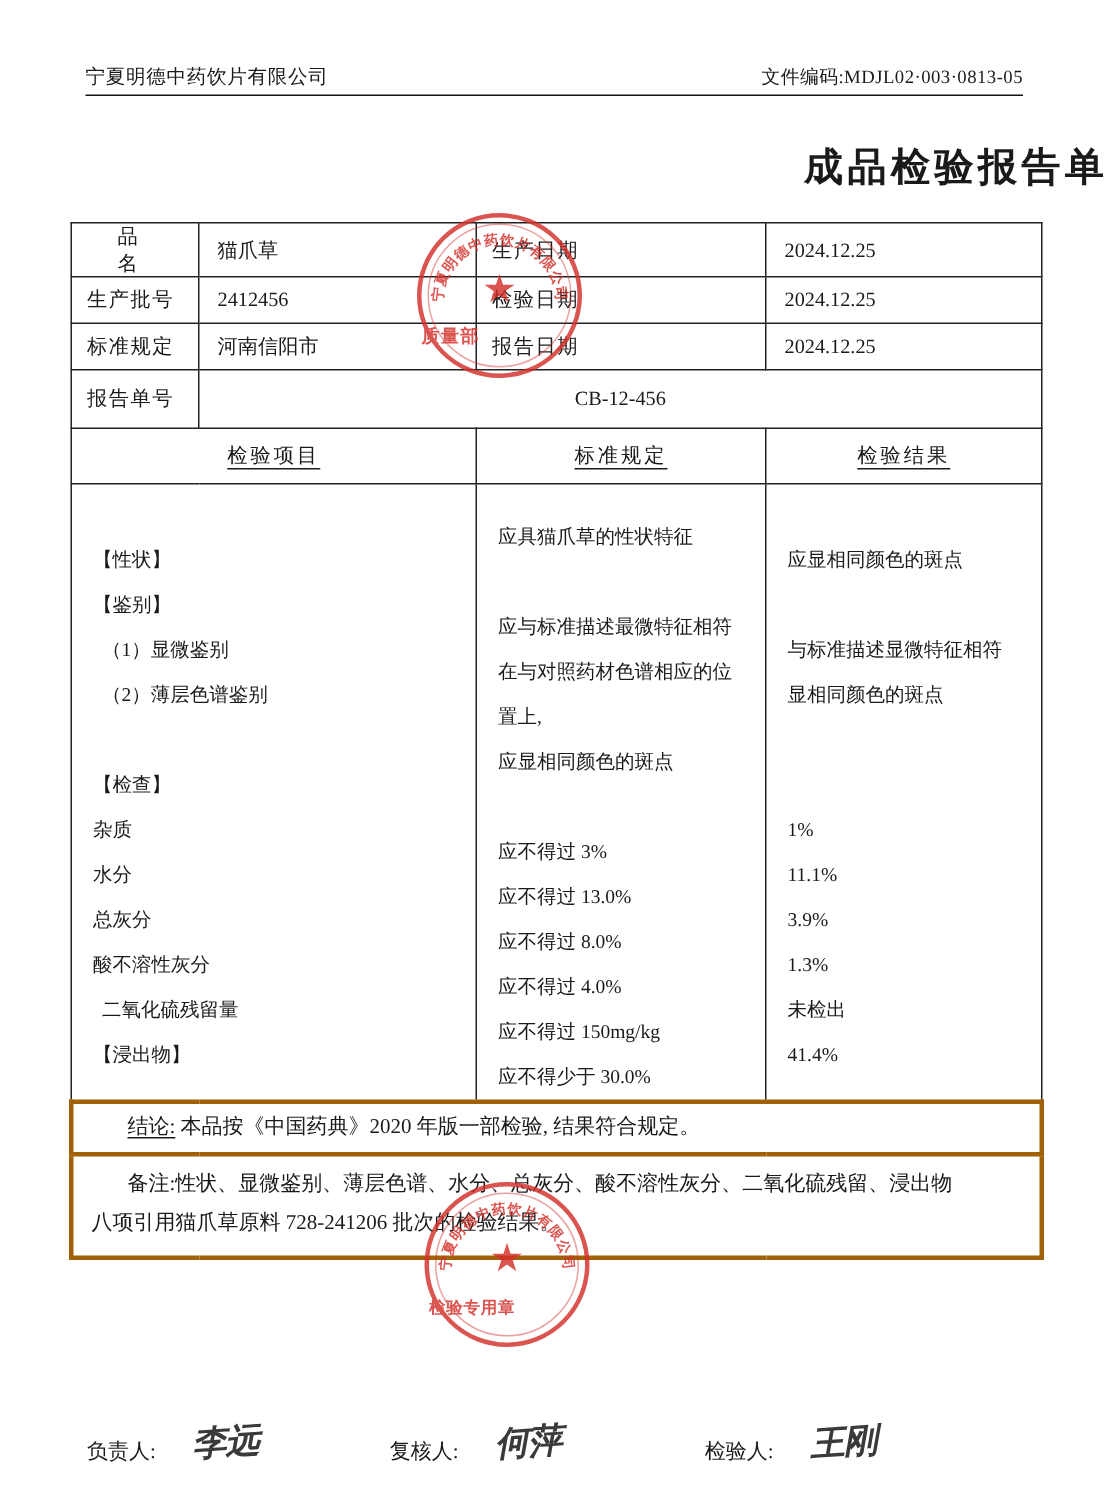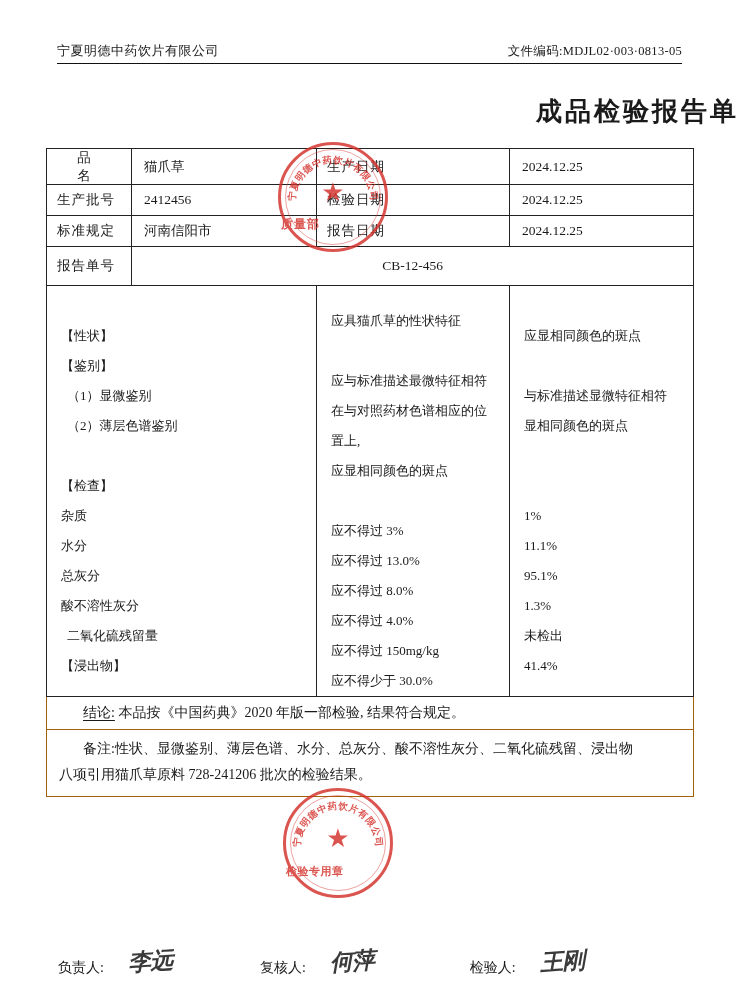--- a/index.html
+++ b/index.html
@@ -94,21 +94,21 @@
     padding: 0;
   }
   .body-inner {
     padding: 20px 14px 0 14px;
     font-size: 13px;
     line-height: 30px;
   }
   .body-inner .ind { padding-left: 6px; }
   .rowline { line-height: 30px; }
   
-  .concl td, .remark td { border: 1px solid #a16207; margin-left: 28px; }
+  .concl td, .remark td { border: 3px solid #a16207; margin-left: 28px; }
   .concl .cell { padding: 6px 10px 6px 36px; font-size: 14px; }
   .remark .cell { padding: 6px 10px 8px 36px; font-size: 14px; line-height: 26px;}
   .u2 {
     text-decoration: underline;
     text-underline-offset: 3px;
   }
   
   .sigs {
     position: absolute;
     left: 46px; top: 930px;
@@ -255,20 +255,25 @@
           </td>
       </tr>
       <tr>
         <td style="height:38px">
             <div class="cell lbl">报告单号</div>
           </td>
         <td colspan="3">
             <div class="cell center">CB-12-456</div>
           </td>
       </tr>
+      <tr class="heads">
+        <td colspan="2"><span class="u">检验项目</span></td>
+        <td><span class="u">标准规定</span></td>
+        <td><span class="u">检验结果</span></td>
+      </tr>
       <tr>
         <td class="body-cell" colspan="2">
           <div class="body-inner">
             <div class="rowline">【性状】</div>
             <div class="rowline">【鉴别】</div>
             <div class="rowline ind">（1）显微鉴别</div>
             <div class="rowline ind">（2）薄层色谱鉴别</div>
             <div class="rowline">&nbsp;</div>
             <div class="rowline">【检查】</div>
             <div class="rowline">杂质</div>
@@ -298,21 +303,21 @@
         <td class="body-cell">
           <div class="body-inner">
             <div class="rowline">应显相同颜色的斑点</div>
             <div class="rowline">&nbsp;</div>
             <div class="rowline">与标准描述显微特征相符</div>
             <div class="rowline">显相同颜色的斑点</div>
             <div class="rowline">&nbsp;</div>
             <div class="rowline">&nbsp;</div>
             <div class="rowline">1%</div>
             <div class="rowline">11.1%</div>
-            <div class="rowline">95.1%</div>
+            <div class="rowline">3.9%</div>
             <div class="rowline">1.3%</div>
             <div class="rowline">未检出</div>
             <div class="rowline">41.4%</div>
           </div>
         </td>
       </tr>
       <tr class="concl">
         <td colspan="4" style="height:32px">
           <div class="cell">
             <span class="u2">结论:</span>

